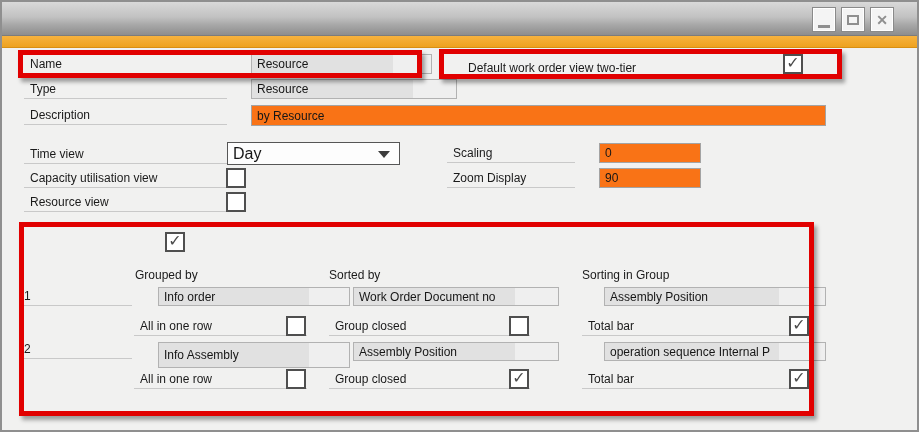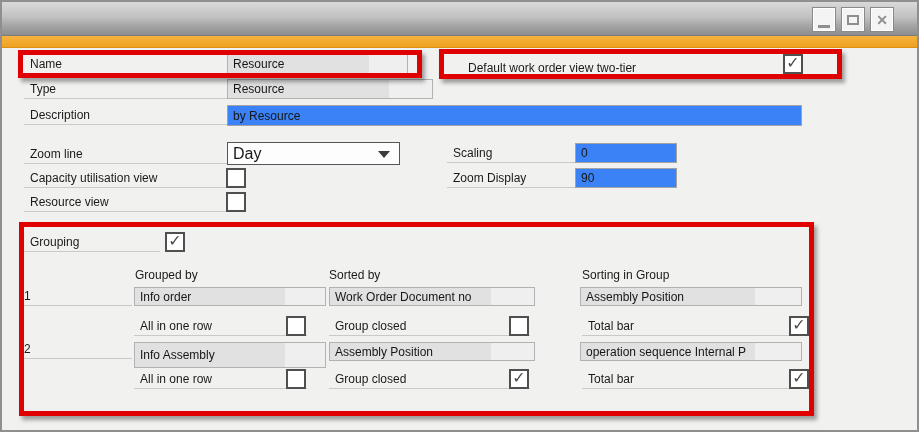--- a/index.html
+++ b/index.html
@@ -54,28 +54,28 @@
   }
   .hdr {
     position:absolute; height:16px;
     font-size:12px; color:#1a1a1a;
   }
   .field {
     position:absolute; height:20px;
     font-size:12px; color:#161616;
     display:flex; align-items:center;
     padding-left:5px;
-    white-space:nowrap; overflow:hidden;
+    white-space:nowrap; overflow:hidden;margin-left:24px;
   }
   .field-gray {
     background:linear-gradient(to right, #e1e1e1 0%, #e1e1e1 79%, #efefef 79%, #efefef 100%);
     border:1px solid #b2b2b2;
   }
   .field-white {
-    background:#3b82f6;
+    background:#f97316;
     border:1px solid #a3a3a3;
   }
   .dropdown {
     position:absolute; height:23px;
     background:#fdfdfd; border:1px solid #565656;
     font-size:16px; color:#161616;
     display:flex; align-items:center; padding-left:5px;
   }
   .dd-arrow {
     position:absolute; right:9px; top:8px;
@@ -126,39 +126,38 @@
 
   <div class="lbl" style="left:460px; top:57px; width:346px;">Default work order view two-tier</div>
   <div class="cb checked" style="left:781px; top:52px;"></div>
 
   <div class="lbl" style="left:22px; top:78px; width:203px;">Type</div>
   <div class="field field-gray" style="left:225px; top:77px; width:206px;">Resource</div>
 
   <div class="lbl" style="left:22px; top:104px; width:203px;">Description</div>
   <div class="field field-white" style="left:225px; top:103px; width:575px; height:21px;">by Resource</div>
 
-  <div class="lbl" style="left:22px; top:143px; width:203px;">Zoom line</div>
+  <div class="lbl" style="left:22px; top:143px; width:203px;">Time view</div>
   <div class="dropdown" style="left:225px; top:140px; width:173px;">
     <span>Day</span>
     <span class="dd-arrow"></span>
   </div>
 
   <div class="lbl" style="left:445px; top:142px; width:128px;">Scaling</div>
   <div class="field field-white" style="left:573px; top:141px; width:102px;">0</div>
 
   <div class="lbl" style="left:22px; top:167px; width:203px;">Capacity utilisation view</div>
   <div class="cb" style="left:224px; top:166px;"></div>
 
   <div class="lbl" style="left:445px; top:167px; width:128px;">Zoom Display</div>
   <div class="field field-white" style="left:573px; top:166px; width:102px;">90</div>
 
   <div class="lbl" style="left:22px; top:191px; width:203px;">Resource view</div>
   <div class="cb" style="left:224px; top:190px;"></div>
 
-  <div class="lbl" style="left:22px; top:231px; width:136px;">Grouping</div>
   <div class="cb checked" style="left:163px; top:230px;"></div>
 
   <div class="hdr" style="left:133px; top:266px;text-align:right;">Grouped by</div>
   <div class="hdr" style="left:327px; top:266px;">Sorted by</div>
   <div class="hdr" style="left:580px; top:266px;">Sorting in Group</div>
 
   <div class="lbl" style="left:18px; top:285px; width:112px; padding-left:4px;">1</div>
   <div class="field field-gray" style="left:132px; top:285px; width:192px; height:19px;">Info order</div>
   <div class="field field-gray" style="left:327px; top:285px; width:206px; height:19px;">Work Order Document no</div>
   <div class="field field-gray" style="left:578px; top:285px; width:222px; height:19px;">Assembly Position</div>

